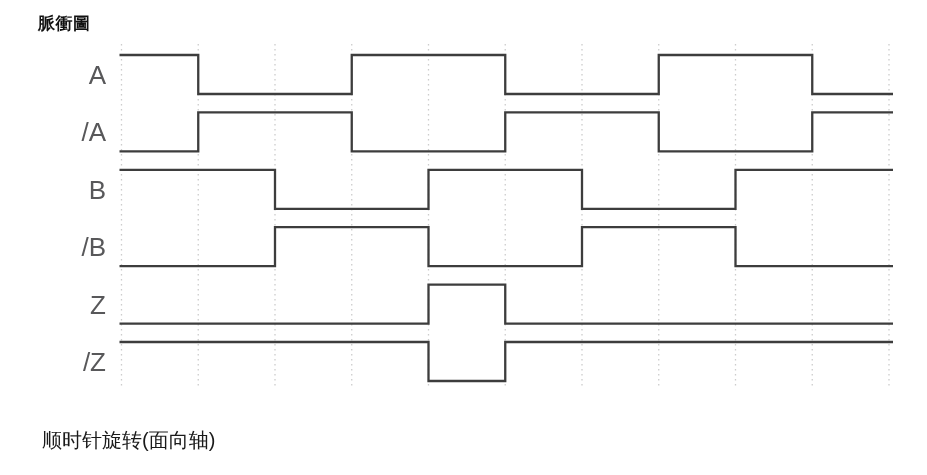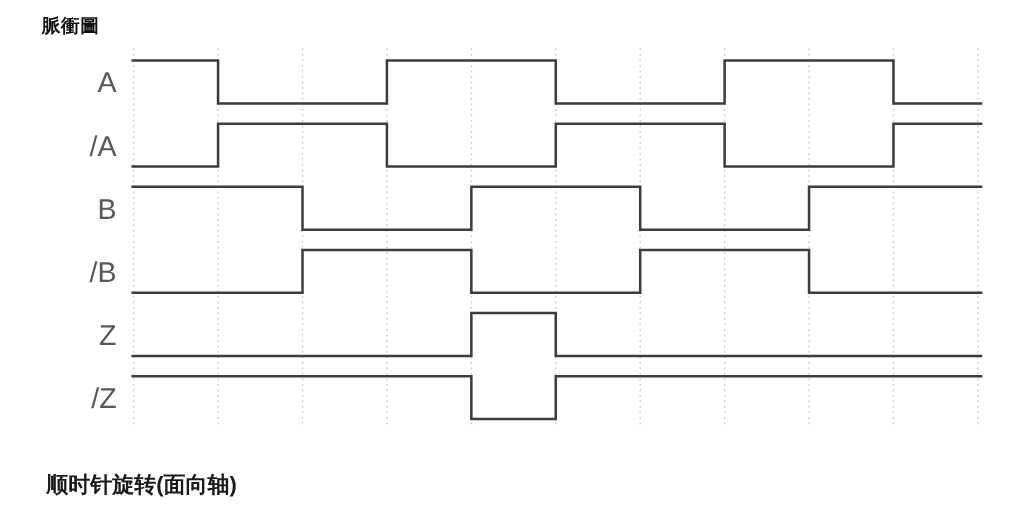--- a/index.html
+++ b/index.html
@@ -23,21 +23,21 @@
     font-size: 17px;
     font-weight: bold;
     color: #111111;
     letter-spacing: 0.5px;
   }
   .caption {
     position: absolute;
     left: 42px;
     top: 427px;
     font-size: 20px;
-    font-weight: bold;
+    font-weight: normal;
     color: #1a1a1a;
   }
   .timing-svg {
     position: absolute;
     left: 0;
     top: 0;
   }
 </style>
 </head>
 <body>

